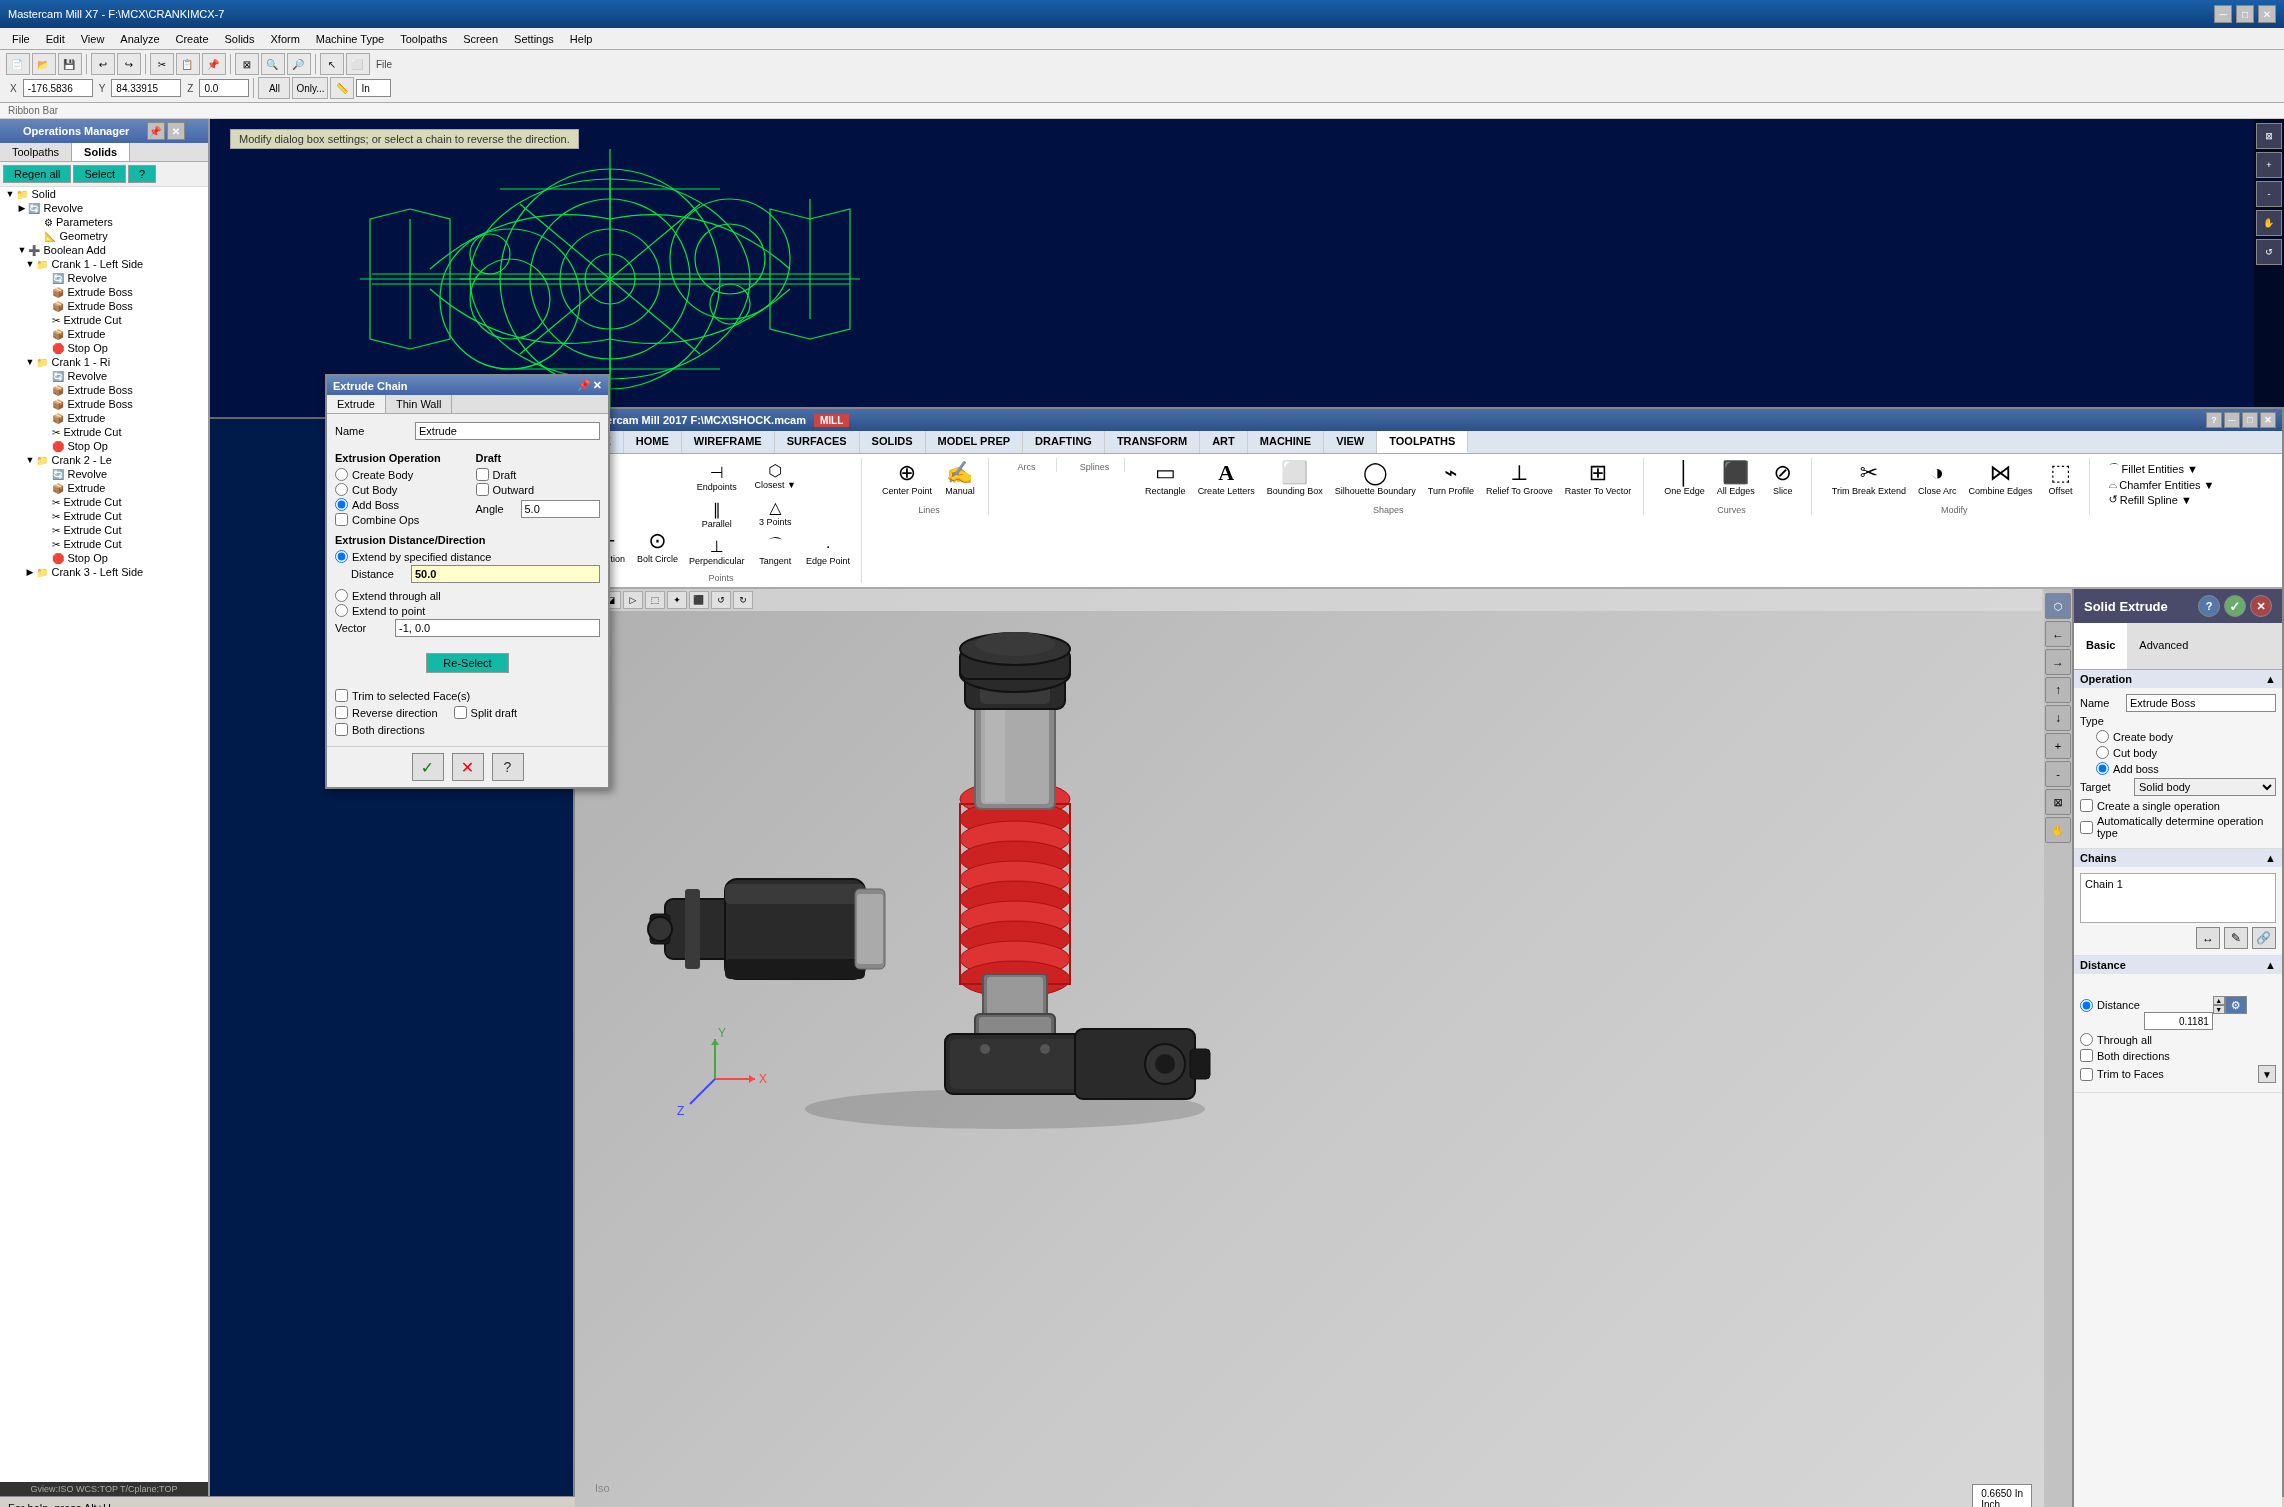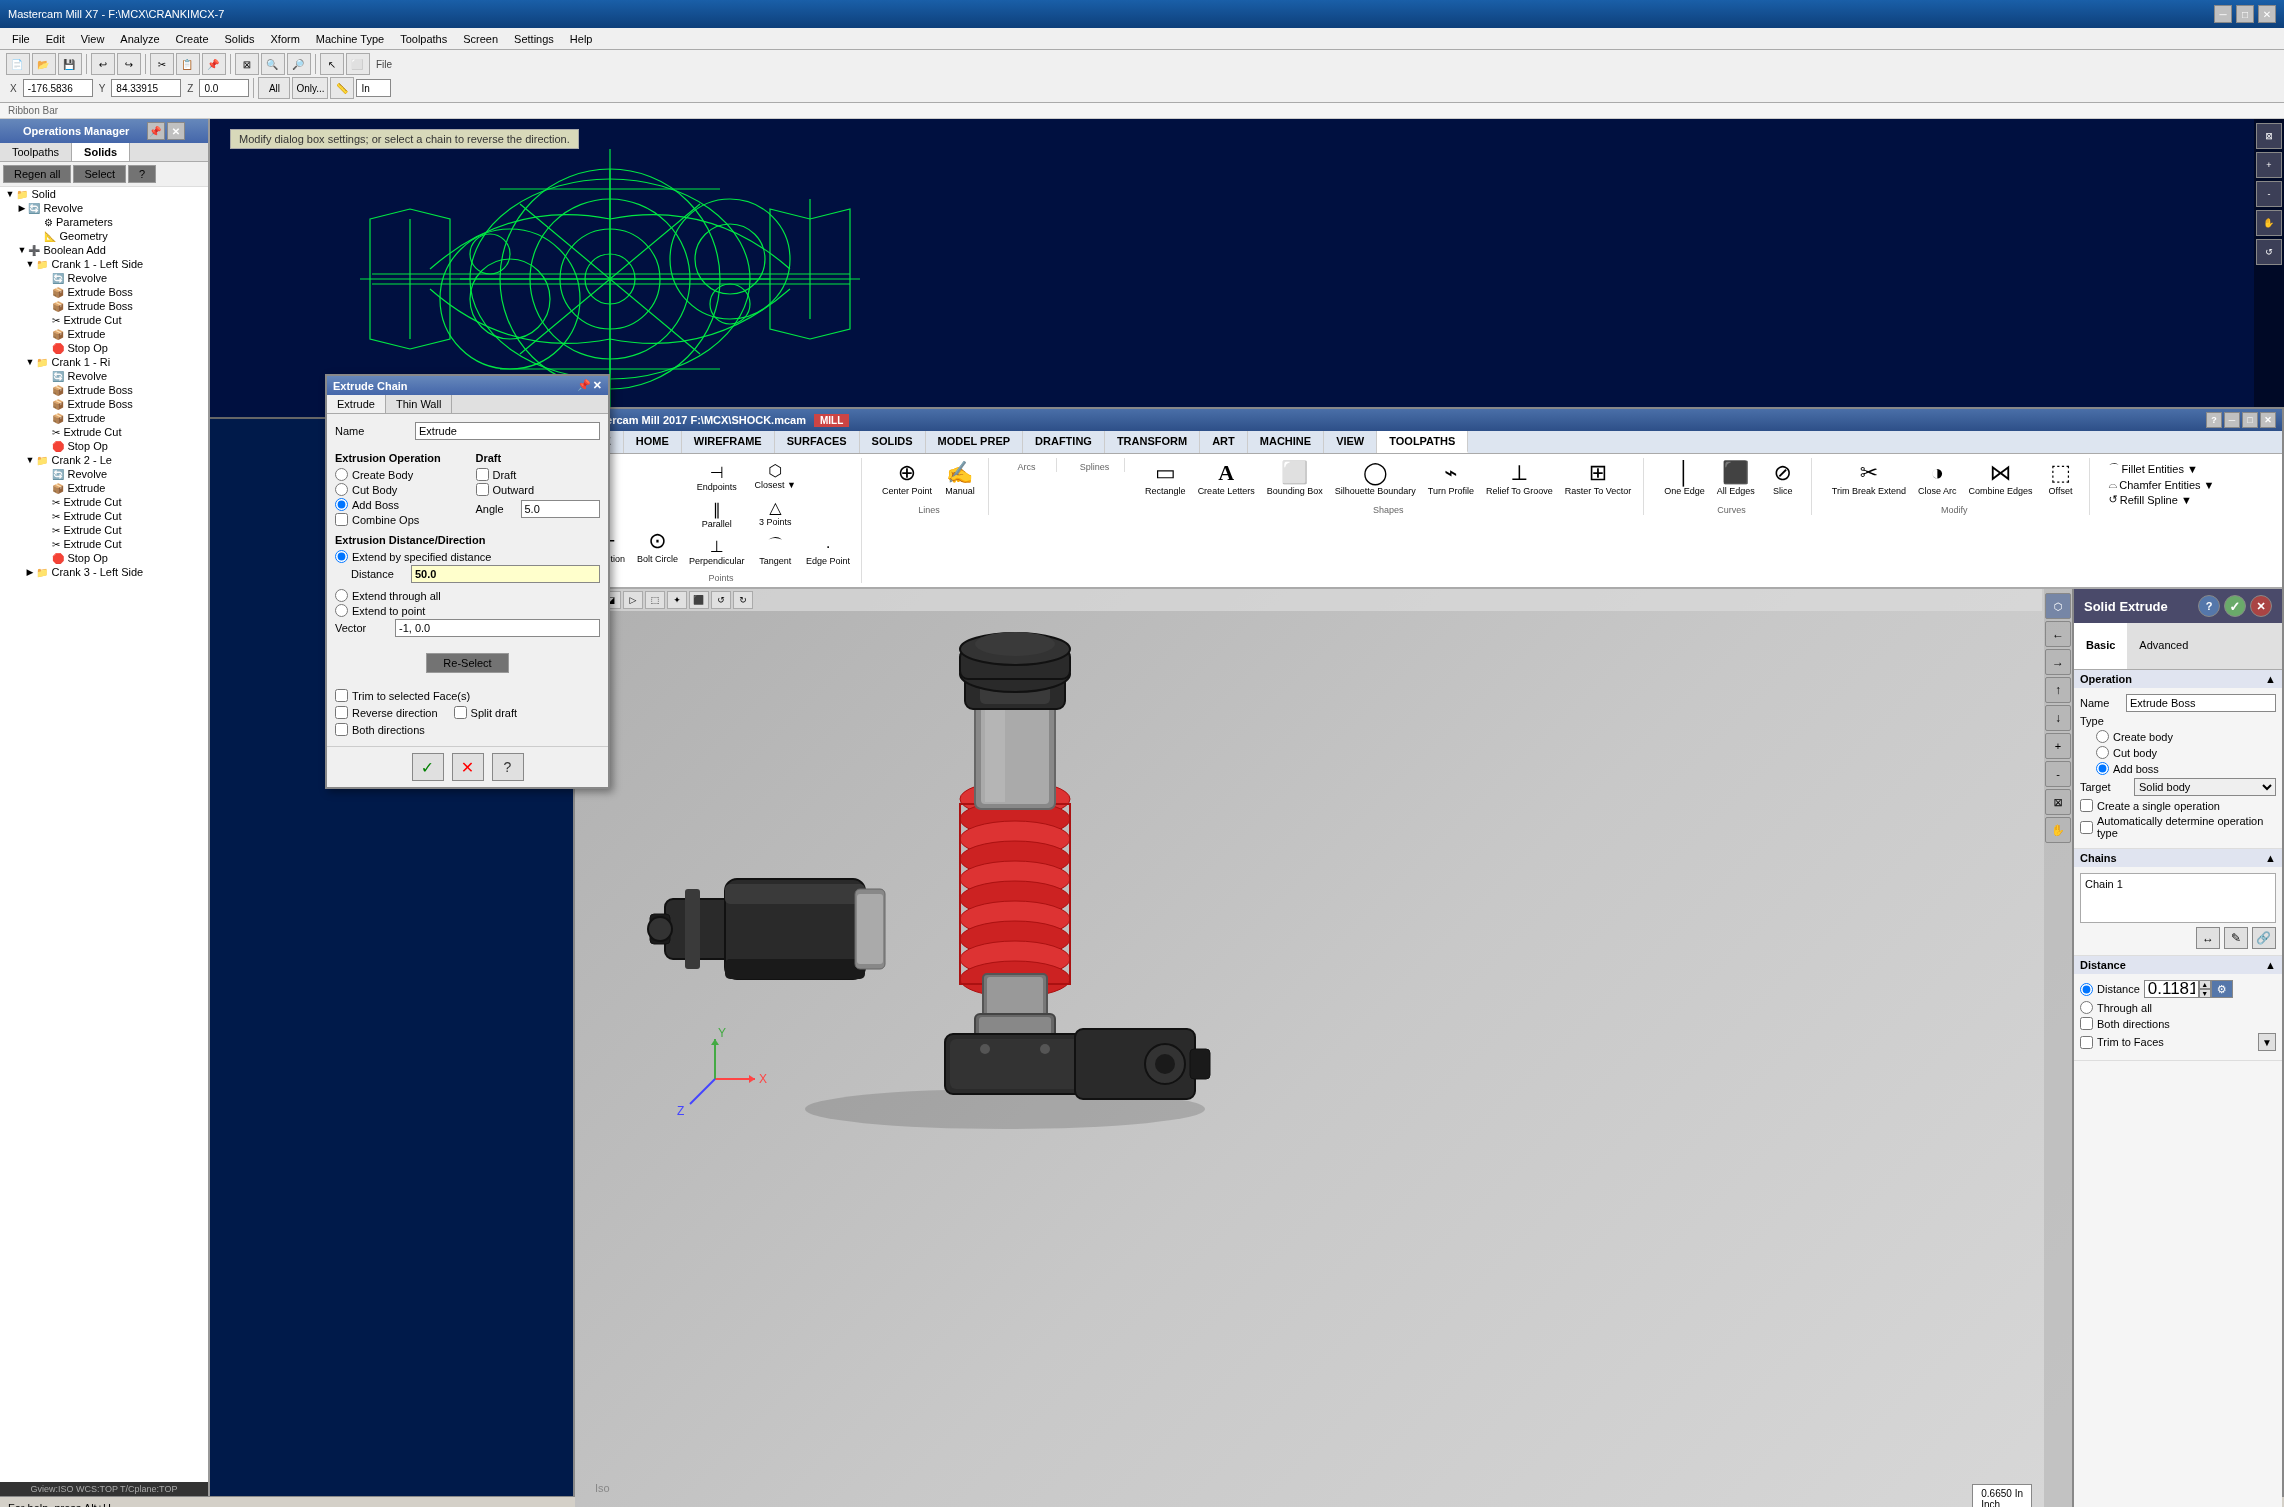--- a/index.html
+++ b/index.html
@@ -79,21 +79,21 @@
       font-size: 11px;
       font-weight: bold;
       display: flex;
       justify-content: space-between;
       align-items: center;
     }
     .ops-tabs { display: flex; background: #e0e0e0; border-bottom: 1px solid #aaa; }
     .ops-tab { padding: 3px 12px; font-size: 11px; cursor: pointer; border-right: 1px solid #aaa; }
     .ops-tab.active { background: white; font-weight: bold; }
     .ops-toolbar { display: flex; padding: 3px; gap: 2px; background: #f0f0f0; border-bottom: 1px solid #ddd; }
-    .ops-btn { padding: 2px 10px; font-size: 11px; background: #737373; border: 1px solid #999; cursor: pointer; }
+    .ops-btn { padding: 2px 10px; font-size: 11px; background: #14b8a6; border: 1px solid #999; cursor: pointer; }
     .ops-tree { flex: 1; overflow-y: auto; background: white; font-size: 11px; }
     .tree-item { display: flex; align-items: center; padding: 1px 4px; cursor: pointer; }
     .tree-icon { margin-right: 3px; font-size: 10px; }
     .tree-expand { width: 12px; text-align: center; font-size: 9px; }
 
     
     .viewport-area {
       flex: 1;
       display: flex;
       flex-direction: column;
@@ -1091,21 +1091,21 @@
 
             <div class="sep-section">
               <div class="sep-section-header">
                 <span>Distance</span>
                 <span>▲</span>
               </div>
               <div class="sep-row">
                 <input type="radio" name="sep_dist" checked="" style="">
                 <label>Distance</label>
                 <div class="spin-input">
-                  <input type="text" value="0.1181" style="width: 55px; height: 18px; border: 1px solid rgb(136, 136, 136); font-size: 17px; padding: 0px 3px;">
+                  <input type="text" value="0.1181" style="width: 69px; height: 18px; border: 1px solid rgb(136, 136, 136); font-size: 10px; padding: 0px 3px; margin-top: 32px;">
                   <div class="spin-btns">
                     <div class="spin-btn">▲</div>
                     <div class="spin-btn">▼</div>
                   </div>
                   <div style="width:22px;height:18px;background:#5577aa;border:1px solid #888;display:flex;align-items:center;justify-content:center;cursor:pointer;font-size:11px;color:white">⚙</div>
                 </div>
               </div>
               <div class="sep-row">
                 <input type="radio" name="sep_dist" style="">
                 <label>Through all</label>

